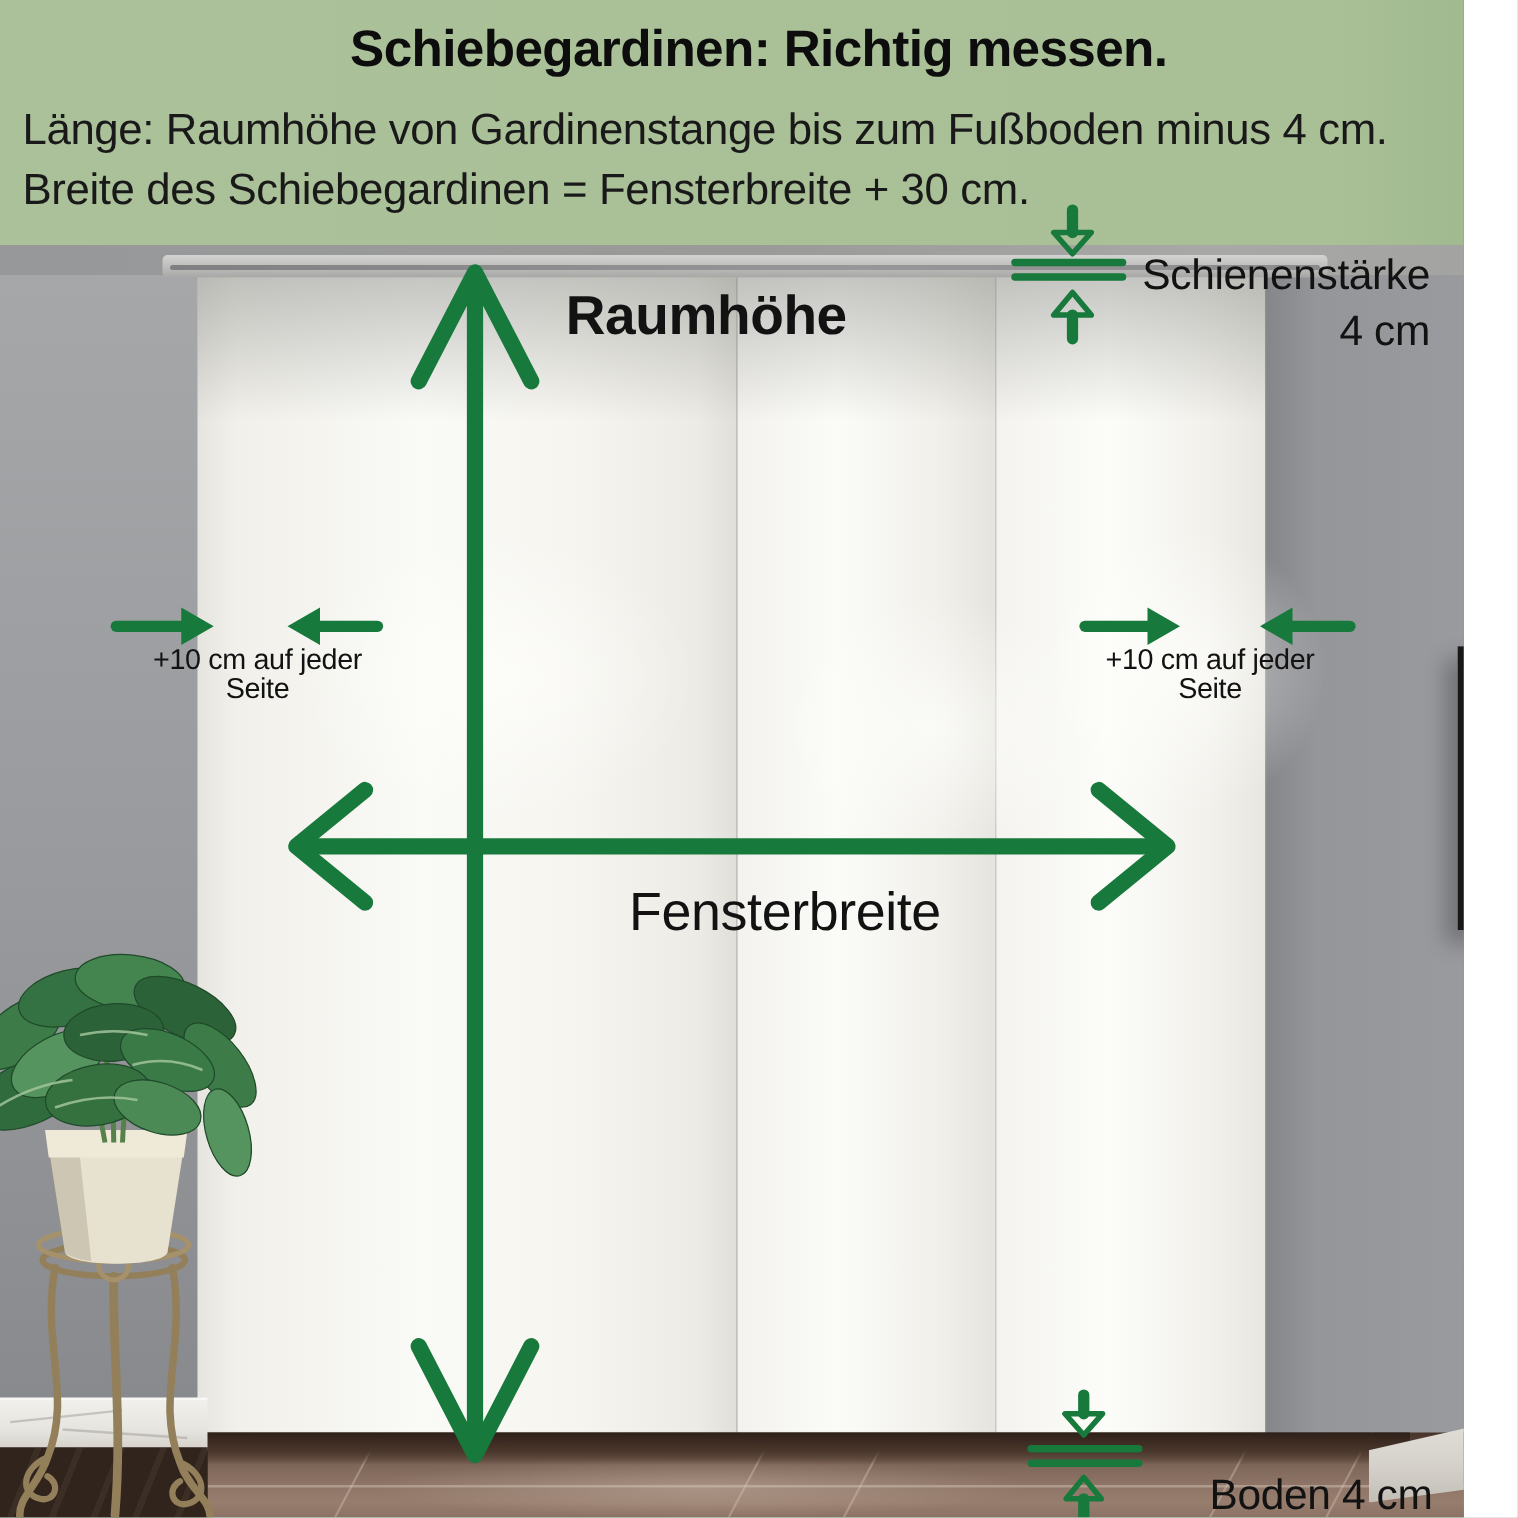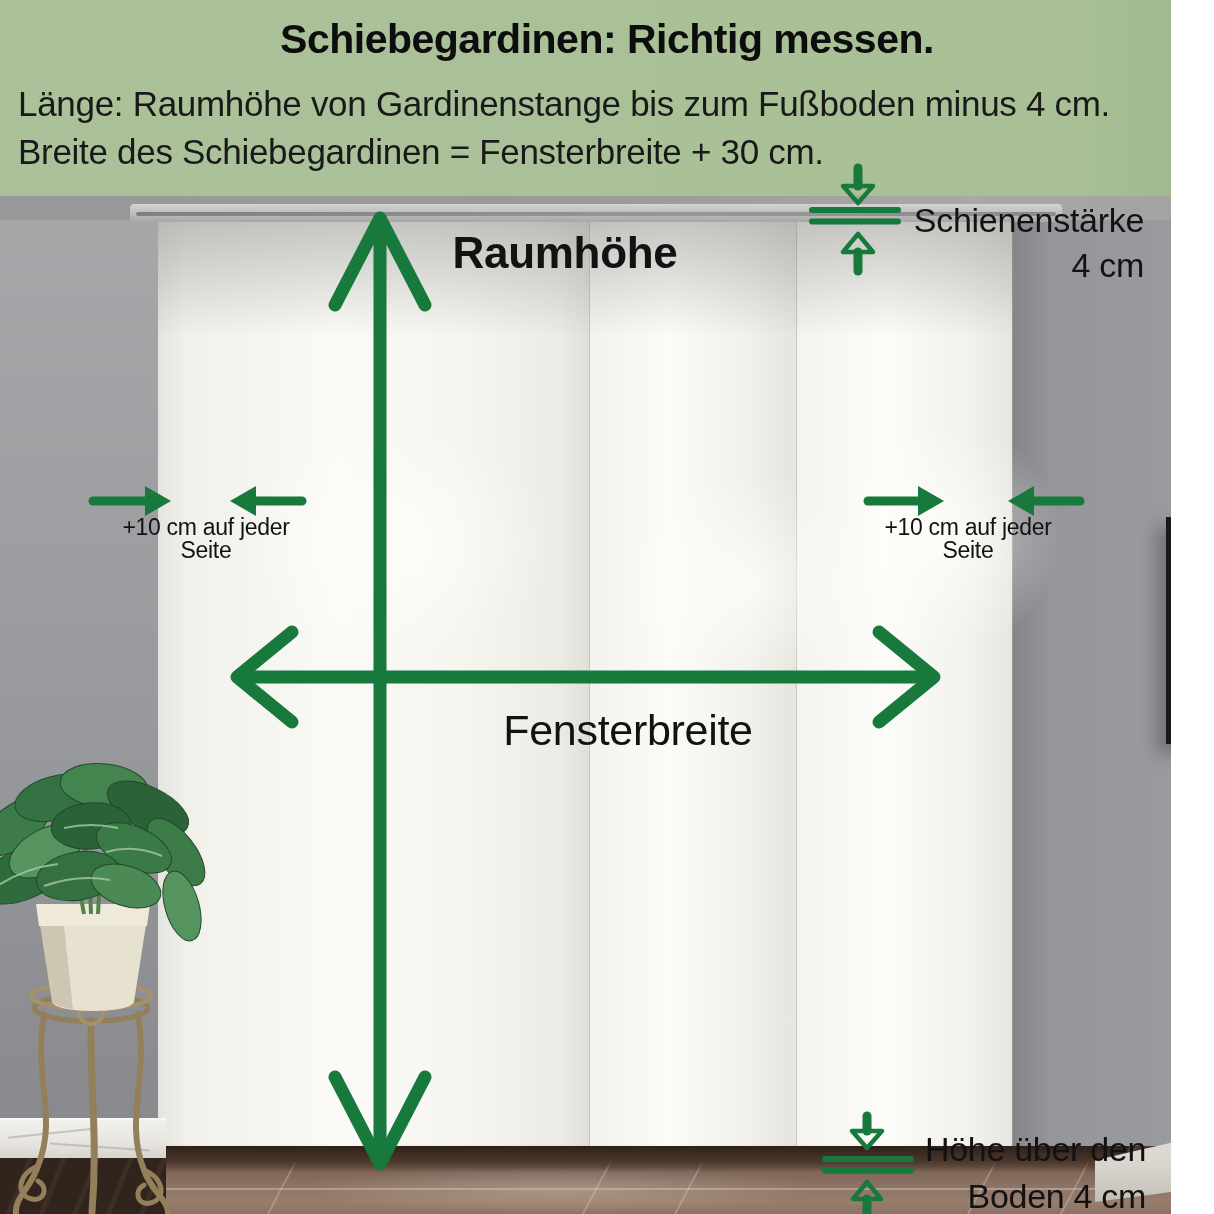--- a/index.html
+++ b/index.html
@@ -257,17 +257,17 @@
     <span>+10 cm auf jeder</span><br>
     <span>Seite</span>
   </div>
 
   <div class="lbl lbl-small lbl-rail">
     <span>Schienenstärke</span><br>
     <span>4 cm</span>
   </div>
 
   <div class="lbl lbl-small lbl-floor">
-    <span>Höhe über den</span><br>
+    <br>
     <span>Boden 4 cm</span>
   </div>
 
 </div>
 
 </body></html>

